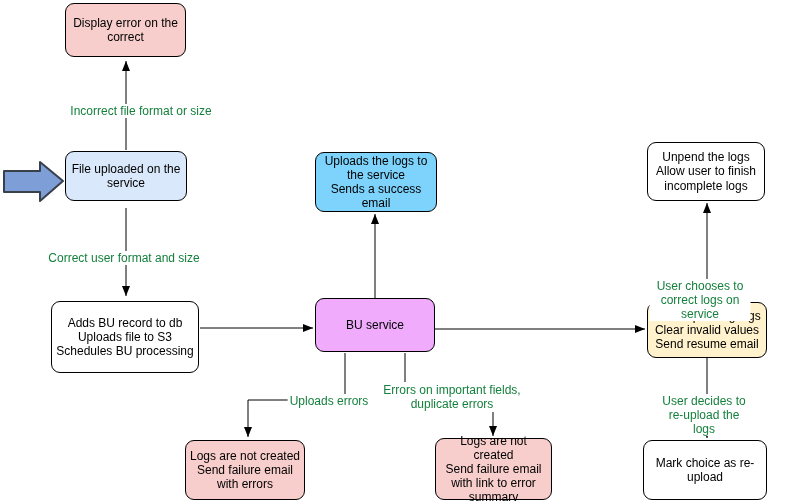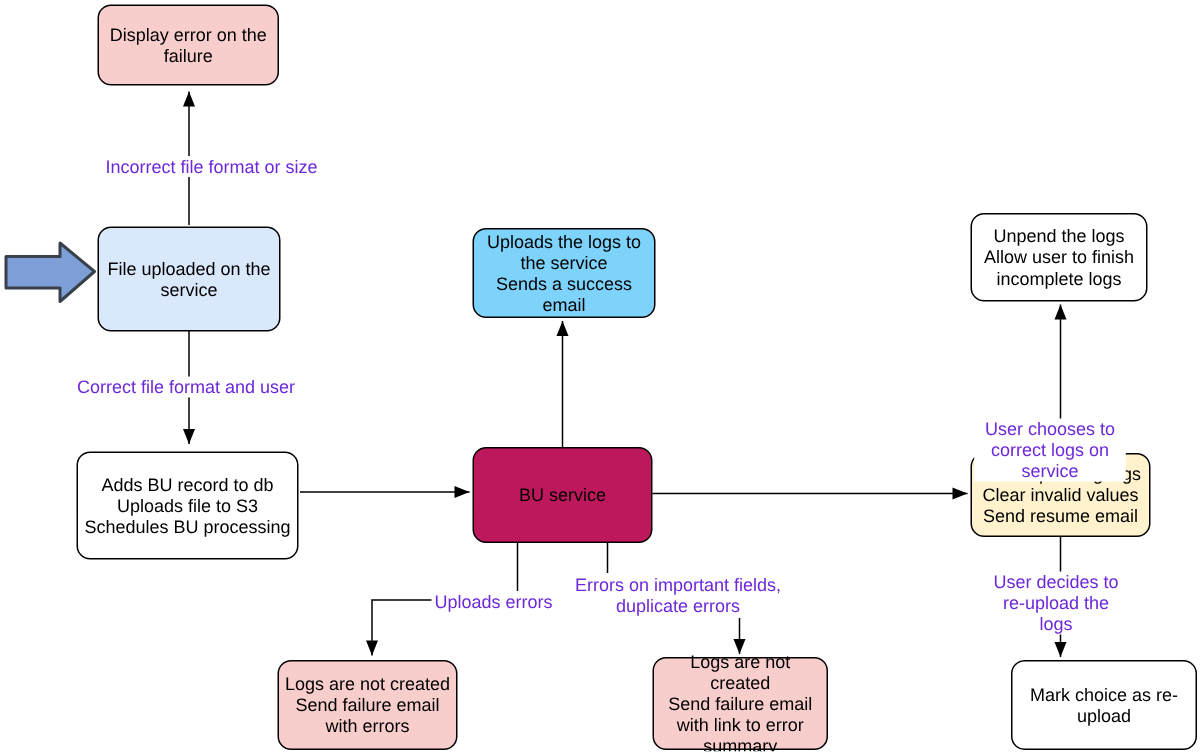--- a/index.html
+++ b/index.html
@@ -10,21 +10,21 @@
   .edges{position:absolute;left:0;top:0;width:801px;height:501px;}
   .node{
     position:absolute;box-sizing:border-box;
     border:1px solid #000;border-radius:9px;
     display:flex;align-items:center;justify-content:center;
     text-align:center;font-size:12px;line-height:1.17;color:#000;
     white-space:pre-line;padding:2px 3px;
   }
   .elabel{
     position:absolute;transform:translateX(-50%);
-    background:#ffffff;color:#6d28d9;
+    background:#ffffff;color:#15803d;
     font-size:12px;line-height:1.17;text-align:center;
     white-space:pre-line;padding:0 2px;
   }
 </style>
 </head>
 <body>
 
 <div class="canvas">
 
   <svg class="edges" width="801" height="501" viewBox="0 0 801 501">
@@ -42,64 +42,64 @@
     <path d="M345,353 V400 H248 V437" stroke="#000" fill="none" marker-end="url(#arrow)"></path>
     <path d="M405,353 V382" stroke="#000" fill="none"></path>
     <path d="M493,412 V436" stroke="#000" fill="none" marker-end="url(#arrow)"></path>
     <path d="M707,302 V203" stroke="#000" fill="none" marker-end="url(#arrow)"></path>
     <path d="M707,358 V438" stroke="#000" fill="none" marker-end="url(#arrow)"></path>
 
     <polygon points="4,171 40,171 40,162 63,181 40,201 40,192 4,192" stroke-width="2" stroke-linejoin="round" fill="#7e9ed8" stroke="#38404a"></polygon>
   </svg>
 
   <div class="node" style="left: 65px; top: 3px; width: 121px; height: 54px; background-color: rgb(248, 206, 204);">Display error on the
-failure</div>
+correct</div>
 
-  <div class="node" style="left: 65px; top: 151px; width: 122px; height: 70px; background-color: rgb(218, 232, 252);">File uploaded on the
+  <div class="node" style="left: 65px; top: 151px; width: 122px; height: 50px; background-color: rgb(218, 232, 252);">File uploaded on the
 service</div>
 
   <div class="node" style="left: 51px; top: 301px; width: 148px; height: 72px; background-color: rgb(255, 255, 255);">Adds BU record to db
 Uploads file to S3
 Schedules BU processing</div>
 
-  <div class="node" style="left: 315px; top: 298px; width: 120px; height: 64px; background-color: #be185d;">BU service</div>
+  <div class="node" style="left: 315px; top: 298px; width: 120px; height: 54px; background-color: #f0abfc;">BU service</div>
 
   <div class="node" style="left: 315px; top: 152px; width: 122px; height: 60px; background-color: #7dd3fc;">Uploads the logs to
 the service
 Sends a success
 email</div>
 
   <div class="node" style="left: 647px; top: 142px; width: 118px; height: 59px; background-color: rgb(255, 255, 255);">Unpend the logs
 Allow user to finish
 incomplete logs</div>
 
   <div class="node" style="left: 647px; top: 302px; width: 120px; height: 56px; background-color: rgb(255, 242, 204);">Create pending logs
 Clear invalid values
 Send resume email</div>
 
-  <div class="node" style="left: 643px; top: 440px; width: 124px; height: 60px; background-color: rgb(255, 255, 255); margin-left: 31px;">Mark choice as re-
+  <div class="node" style="left: 643px; top: 440px; width: 124px; height: 60px; background-color: rgb(255, 255, 255);">Mark choice as re-
 upload</div>
 
   <div class="node" style="left: 185px; top: 440px; width: 120px; height: 60px; background-color: rgb(248, 206, 204);">Logs are not created
 Send failure email
 with errors</div>
 
   <div class="node" style="left: 435px; top: 438px; width: 117px; height: 62px; background-color: rgb(248, 206, 204);">Logs are not created
 Send failure email
 with link to error
 summary</div>
 
   <div class="elabel" style="left:141px;top:104px;">Incorrect file format or size</div>
 
-  <div class="elabel" style="left:124px;top:251px;">Correct file format and user</div>
+  <div class="elabel" style="left:124px;top:251px;">Correct user format and size</div>
 
 
 
   <div class="elabel" style="left:329px;top:394px;">Uploads errors</div>
 
   <div class="elabel" style="left:452px;top:383px;">Errors on important fields,
 duplicate errors</div>
 
   <div class="elabel" style="left:700px;top:248px;margin-top:31px;">User chooses to correct logs on service</div>
 
-  <div class="elabel" style="left:704px;top:381px;">User decides to re-upload the logs</div>
+  <div class="elabel" style="left:704px;top:394px;">User decides to re-upload the logs</div>
 
 </div>
 
 </body></html>

